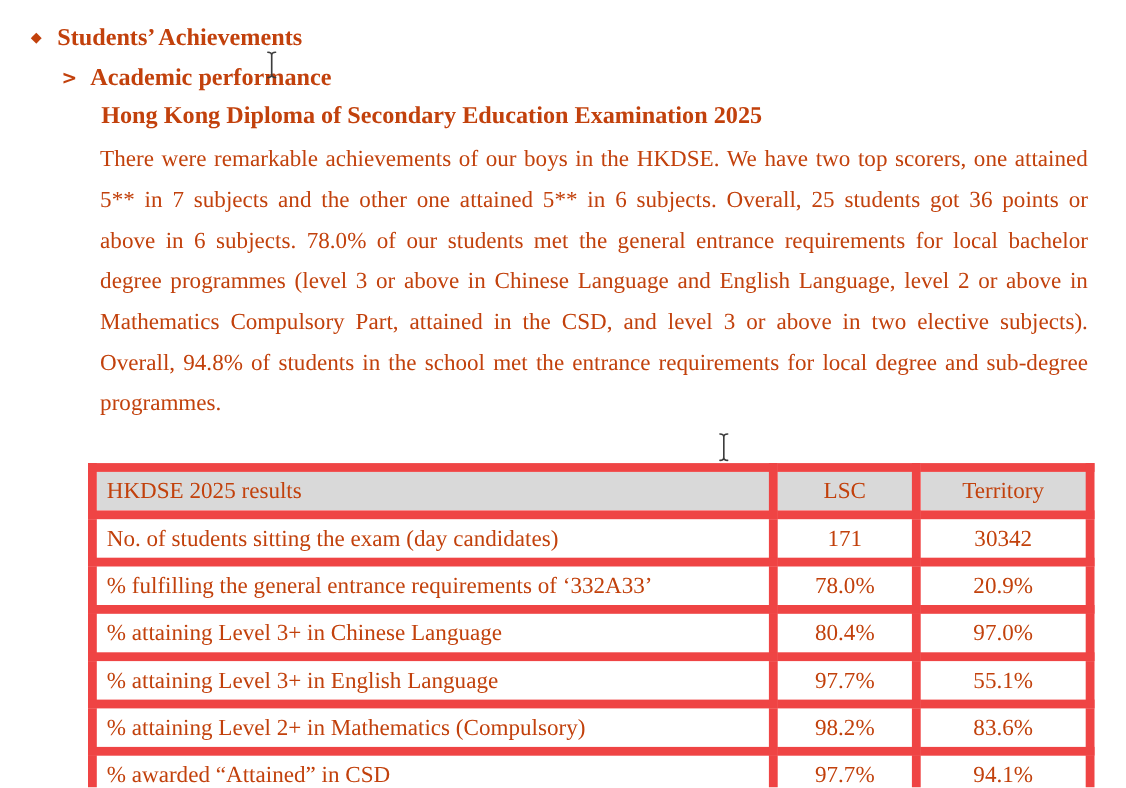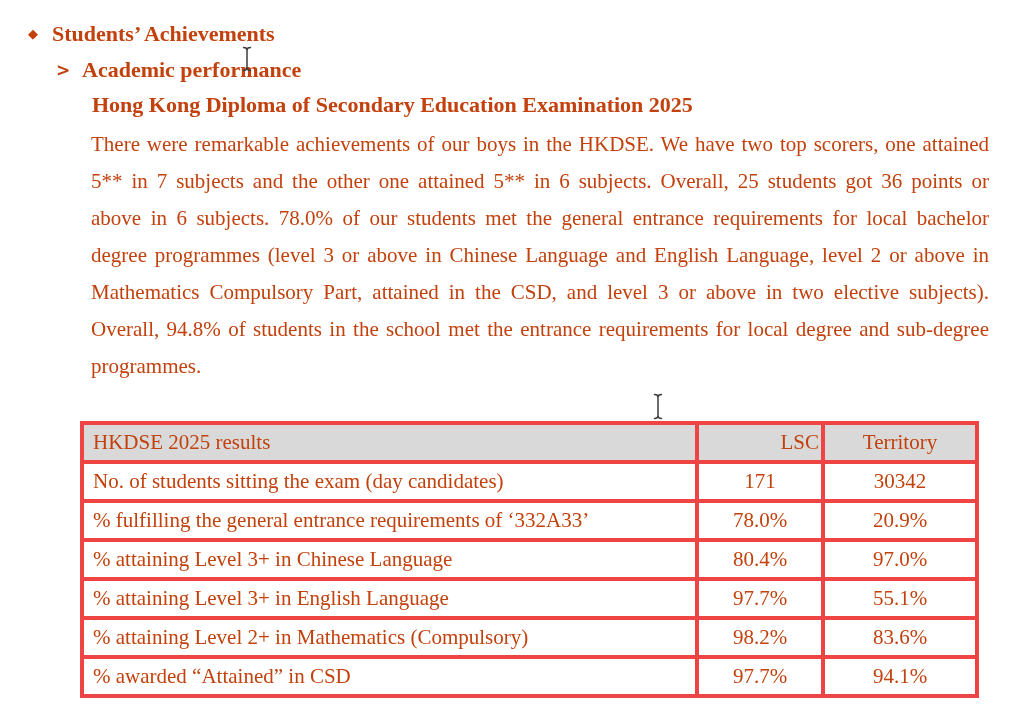--- a/index.html
+++ b/index.html
@@ -26,21 +26,21 @@
   }
   .para {
     position:absolute; left:91px; top:126px; width:898px; margin:0;
     font-size:21px; line-height:37px; text-align:justify; word-spacing:1.5px;
   }
   table.results {
     position:absolute; left:80px; top:421px; border-collapse:collapse;
     font-size:21px; table-layout:fixed;
   }
   .results th, .results td {
-    border:4px solid #ef4444; height:35px; vertical-align:middle;
+    border:8px solid #ef4444; height:35px; vertical-align:middle;
     overflow:hidden; white-space:nowrap;
   }
   .results th { font-weight:normal; }
   .c-label { width:596px; text-align:left; padding:0 6px 0 9px; }
   .c-lsc { width:118px; text-align:center; padding:0 2px; }
   .c-ter { width:146px; text-align:center; padding:0 2px;margin-left:16px; }
   .ibeam { position:absolute; }
   .ib1 { left:240px; top:46px; }
   .ib2 { left:651px; top:393px; }
 </style>
@@ -58,21 +58,21 @@
   </div>
 
   <div class="heading">Hong Kong Diploma of Secondary Education Examination 2025</div>
 
   <p class="para">There were remarkable achievements of our boys in the HKDSE. We have two top scorers, one attained 5** in 7 subjects and the other one attained 5** in 6 subjects. Overall, 25 students got 36 points or above in 6 subjects. 78.0% of our students met the general entrance requirements for local bachelor degree programmes (level 3 or above in Chinese Language and English Language, level 2 or above in Mathematics Compulsory Part, attained in the CSD, and level 3 or above in two elective subjects). Overall, 94.8% of students in the school met the entrance requirements for local degree and sub-degree programmes.</p>
 
   <table class="results">
     <thead>
       <tr>
         <th class="c-label" style="background-color: rgb(217, 217, 217);">HKDSE 2025 results</th>
-        <th class="c-lsc" style="background-color: rgb(217, 217, 217); text-align: right;">LSC</th>
+        <th class="c-lsc" style="background-color: rgb(217, 217, 217);">LSC</th>
         <th class="c-ter" style="background-color: rgb(217, 217, 217);">Territory</th>
       </tr>
     </thead>
     <tbody>
       <tr>
         <td class="c-label">No. of students sitting the exam (day candidates)</td>
         <td class="c-lsc">171</td>
         <td class="c-ter">30342</td>
       </tr>
       <tr>

